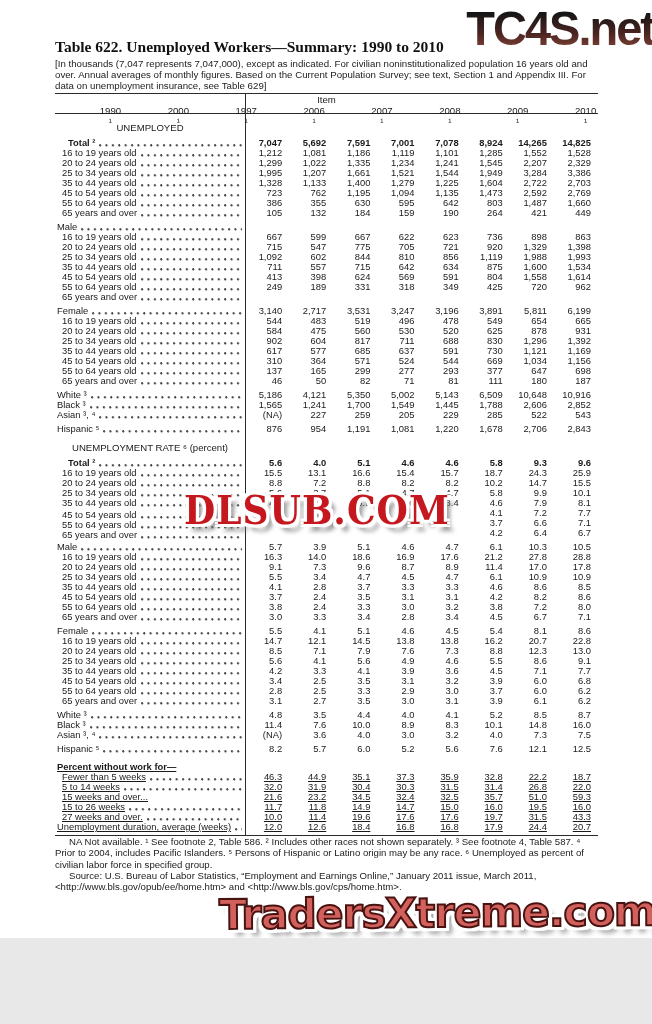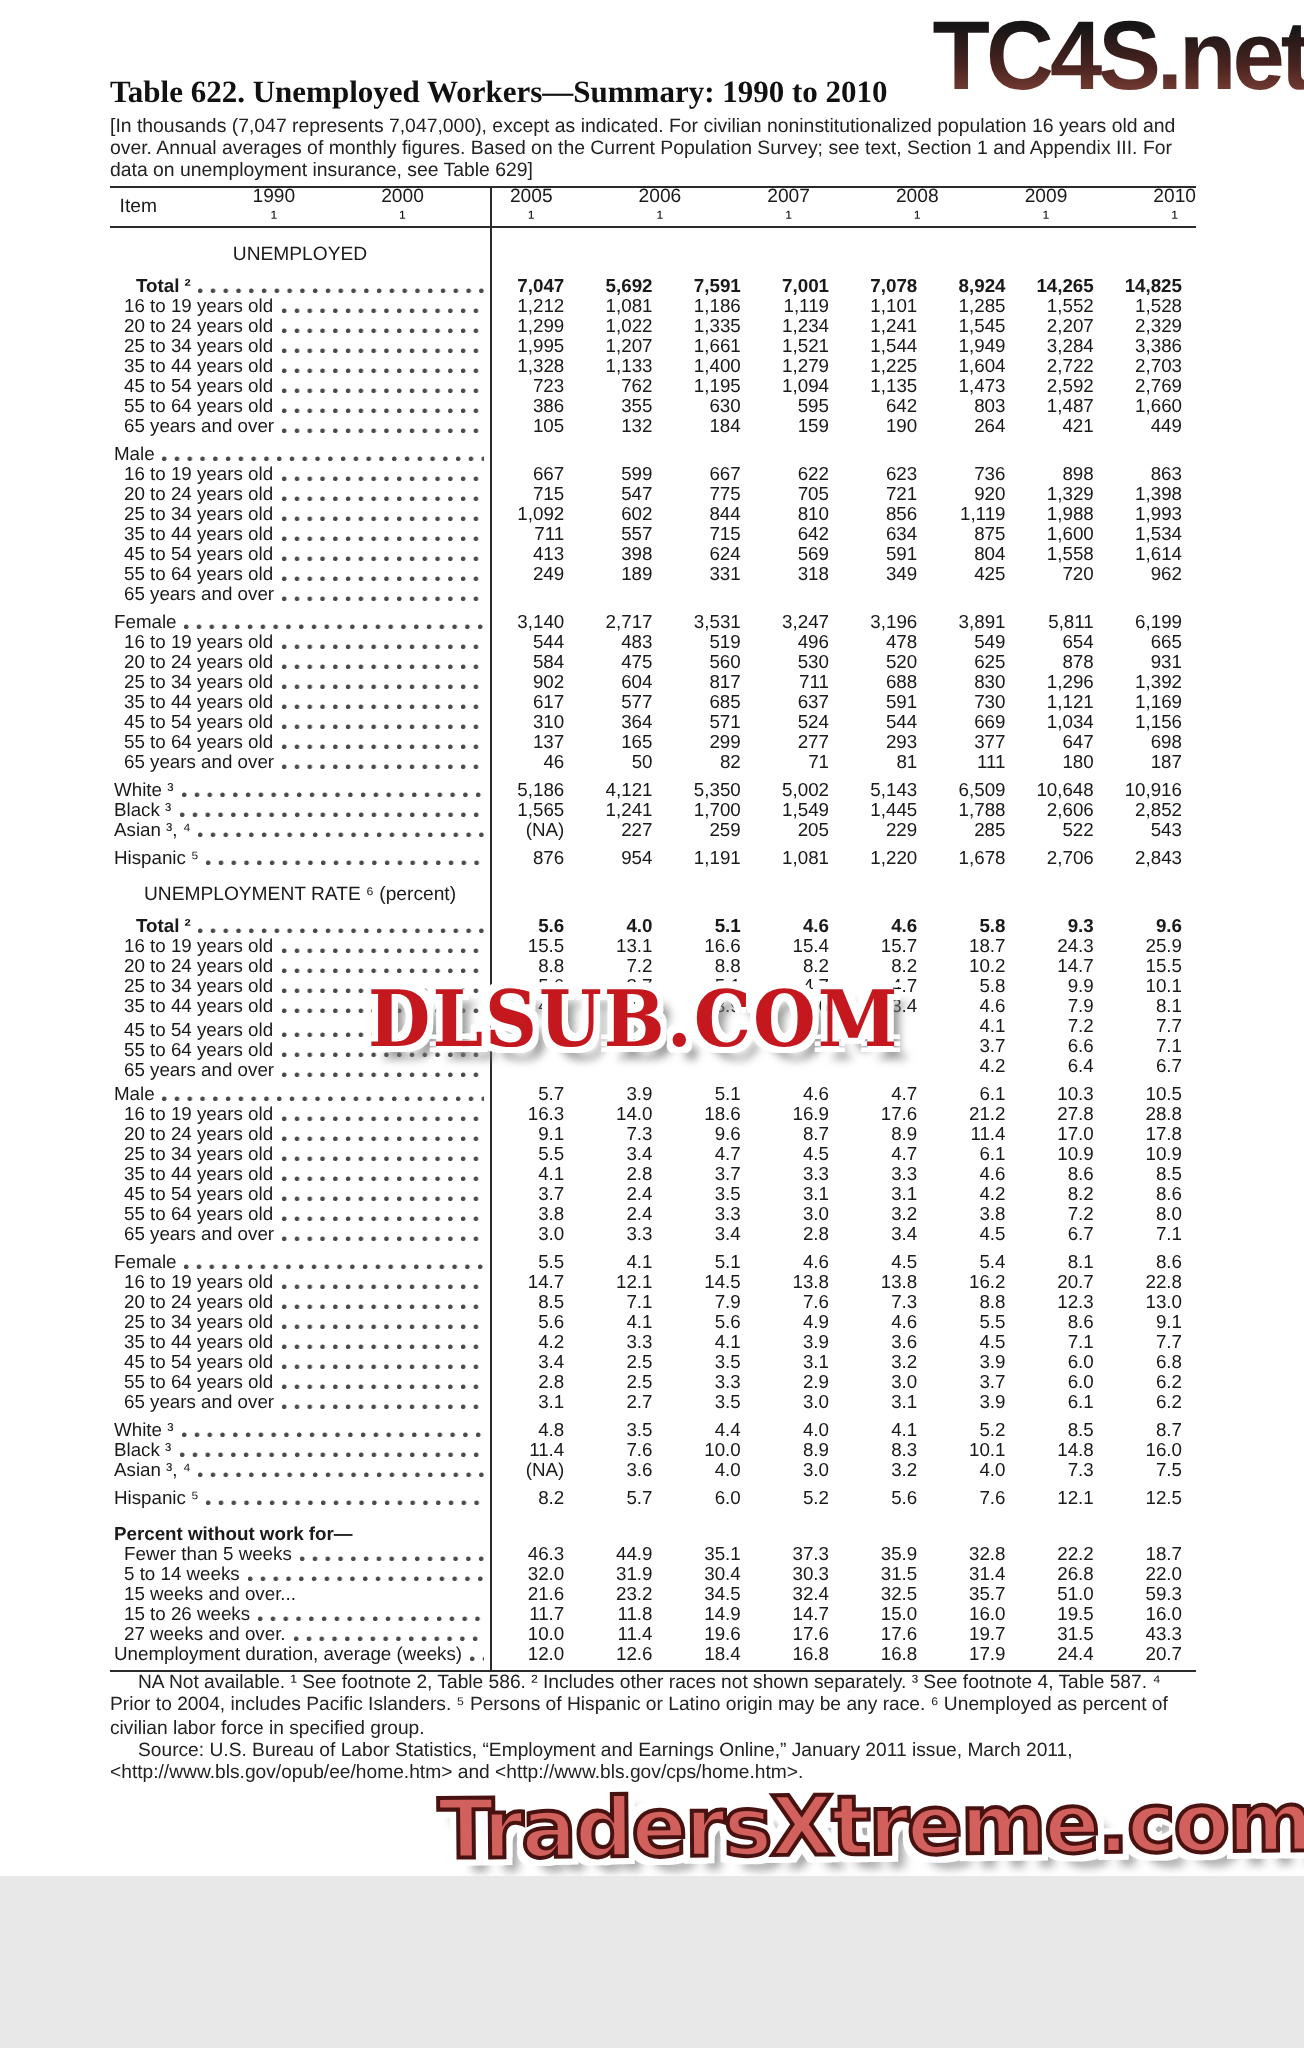--- a/index.html
+++ b/index.html
@@ -17,32 +17,32 @@
     position:absolute; left:55px; top:59px; width:548px;
     font-size:9.7px; line-height:10.8px; color:#222;
   }
   
   .table{
     position:absolute; left:55px; top:93px; width:543px;
     border-top:1.5px solid #2b2b2b; border-bottom:1.5px solid #2b2b2b;
     font-size:9.4px;
   }
   .vrule{position:absolute; left:190px; top:0; bottom:0; width:1px; background:#2b2b2b;}
-  .thead{display:flex; height:19px; align-items:center; border-bottom:1px solid #2b2b2b;}
+  .thead{display:flex; height:19px; align-items:center; border-bottom:1px solid #2b2b2b;flex-direction:column;}
   .th-item{width:190px; text-align:center; font-size:9.6px;}
   .th-years{flex:1; display:flex;}
   .th-year{width:12.5%; text-align:center; font-size:9.6px;padding-left:43px;}
   .tbody{padding-bottom:3px;}
   .section-heading{
     width:190px; text-align:center; font-size:9.6px;
     margin-top:8px; margin-bottom:2px; height:12px; line-height:12px;
   }
   .group{margin-top:4px;}
   .group:first-child{margin-top:2px;}
-  .section-last .group{margin-top:8px;}
+  .section-last .group{margin-top:8px;text-decoration:underline;}
   .row{display:flex; height:10px; line-height:10px; align-items:baseline;}
   .row.bold{font-weight:bold;}
   .item-cell{width:190px; display:flex; overflow:hidden;}
   .label{white-space:nowrap;}
   .ind0{padding-left:2px;}
   .ind1{padding-left:7px;}
   .ind2{padding-left:13px;}
   .leader{
     flex:1; align-self:flex-end; height:3px; margin:0 3px 1px 4px;
     background-image:radial-gradient(circle at 1.1px 1.4px, #4a4a4a 0.95px, transparent 1.35px);
@@ -104,21 +104,21 @@
   <div class="doc-title">Table 622. Unemployed Workers—Summary: 1990 to 2010</div>
   <div class="doc-note">[In thousands (7,047 represents 7,047,000), except as indicated. For civilian noninstitutionalized population 16 years old and over. Annual averages of monthly figures. Based on the Current Population Survey; see text, Section 1 and Appendix III. For data on unemployment insurance, see Table 629]</div>
 
   <div class="table">
     <div class="vrule"></div>
     <div class="thead">
       <div class="th-item">Item</div>
       <div class="th-years">
         <span class="th-year">1990 ¹</span>
         <span class="th-year">2000 ¹</span>
-        <span class="th-year">2005 ¹</span>
+        <span class="th-year">1997 ¹</span>
         <span class="th-year">2006 ¹</span>
         <span class="th-year">2007 ¹</span>
         <span class="th-year">2008 ¹</span>
         <span class="th-year">2009 ¹</span>
         <span class="th-year">2010 ¹</span>
       </div>
     </div>
     <div class="tbody">
         <div class="section">
           <div class="section-heading">UNEMPLOYED</div>

